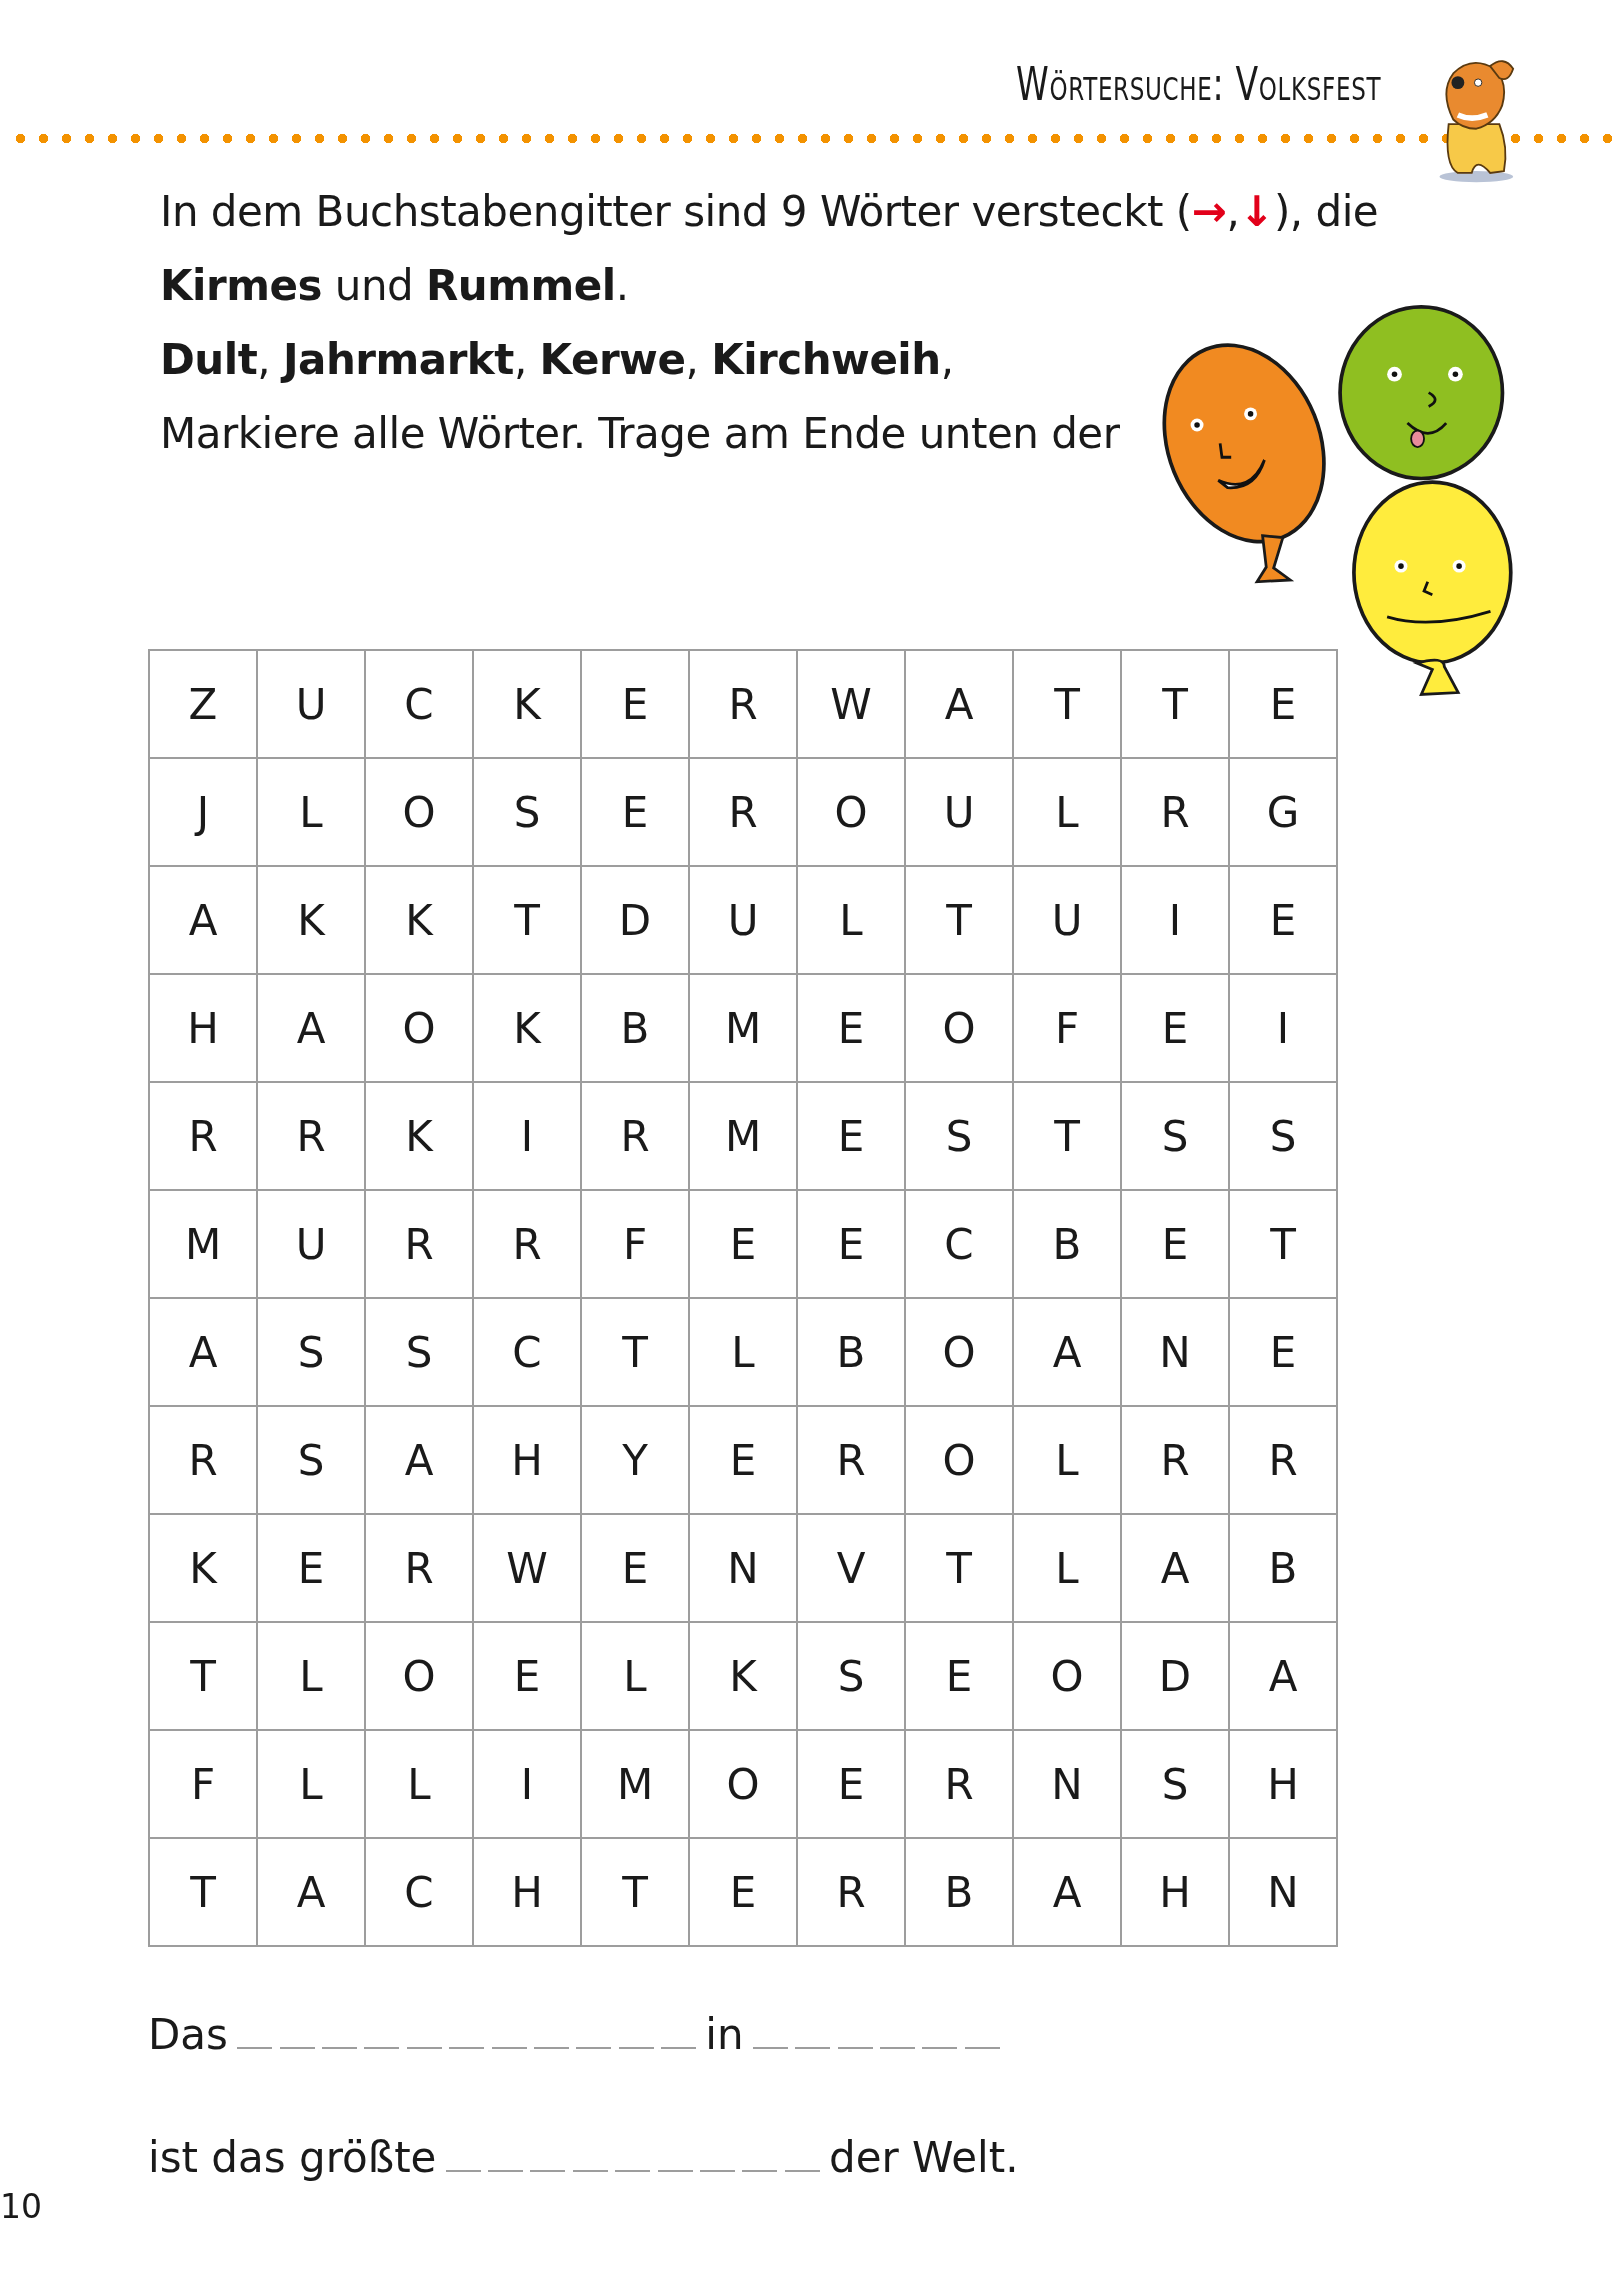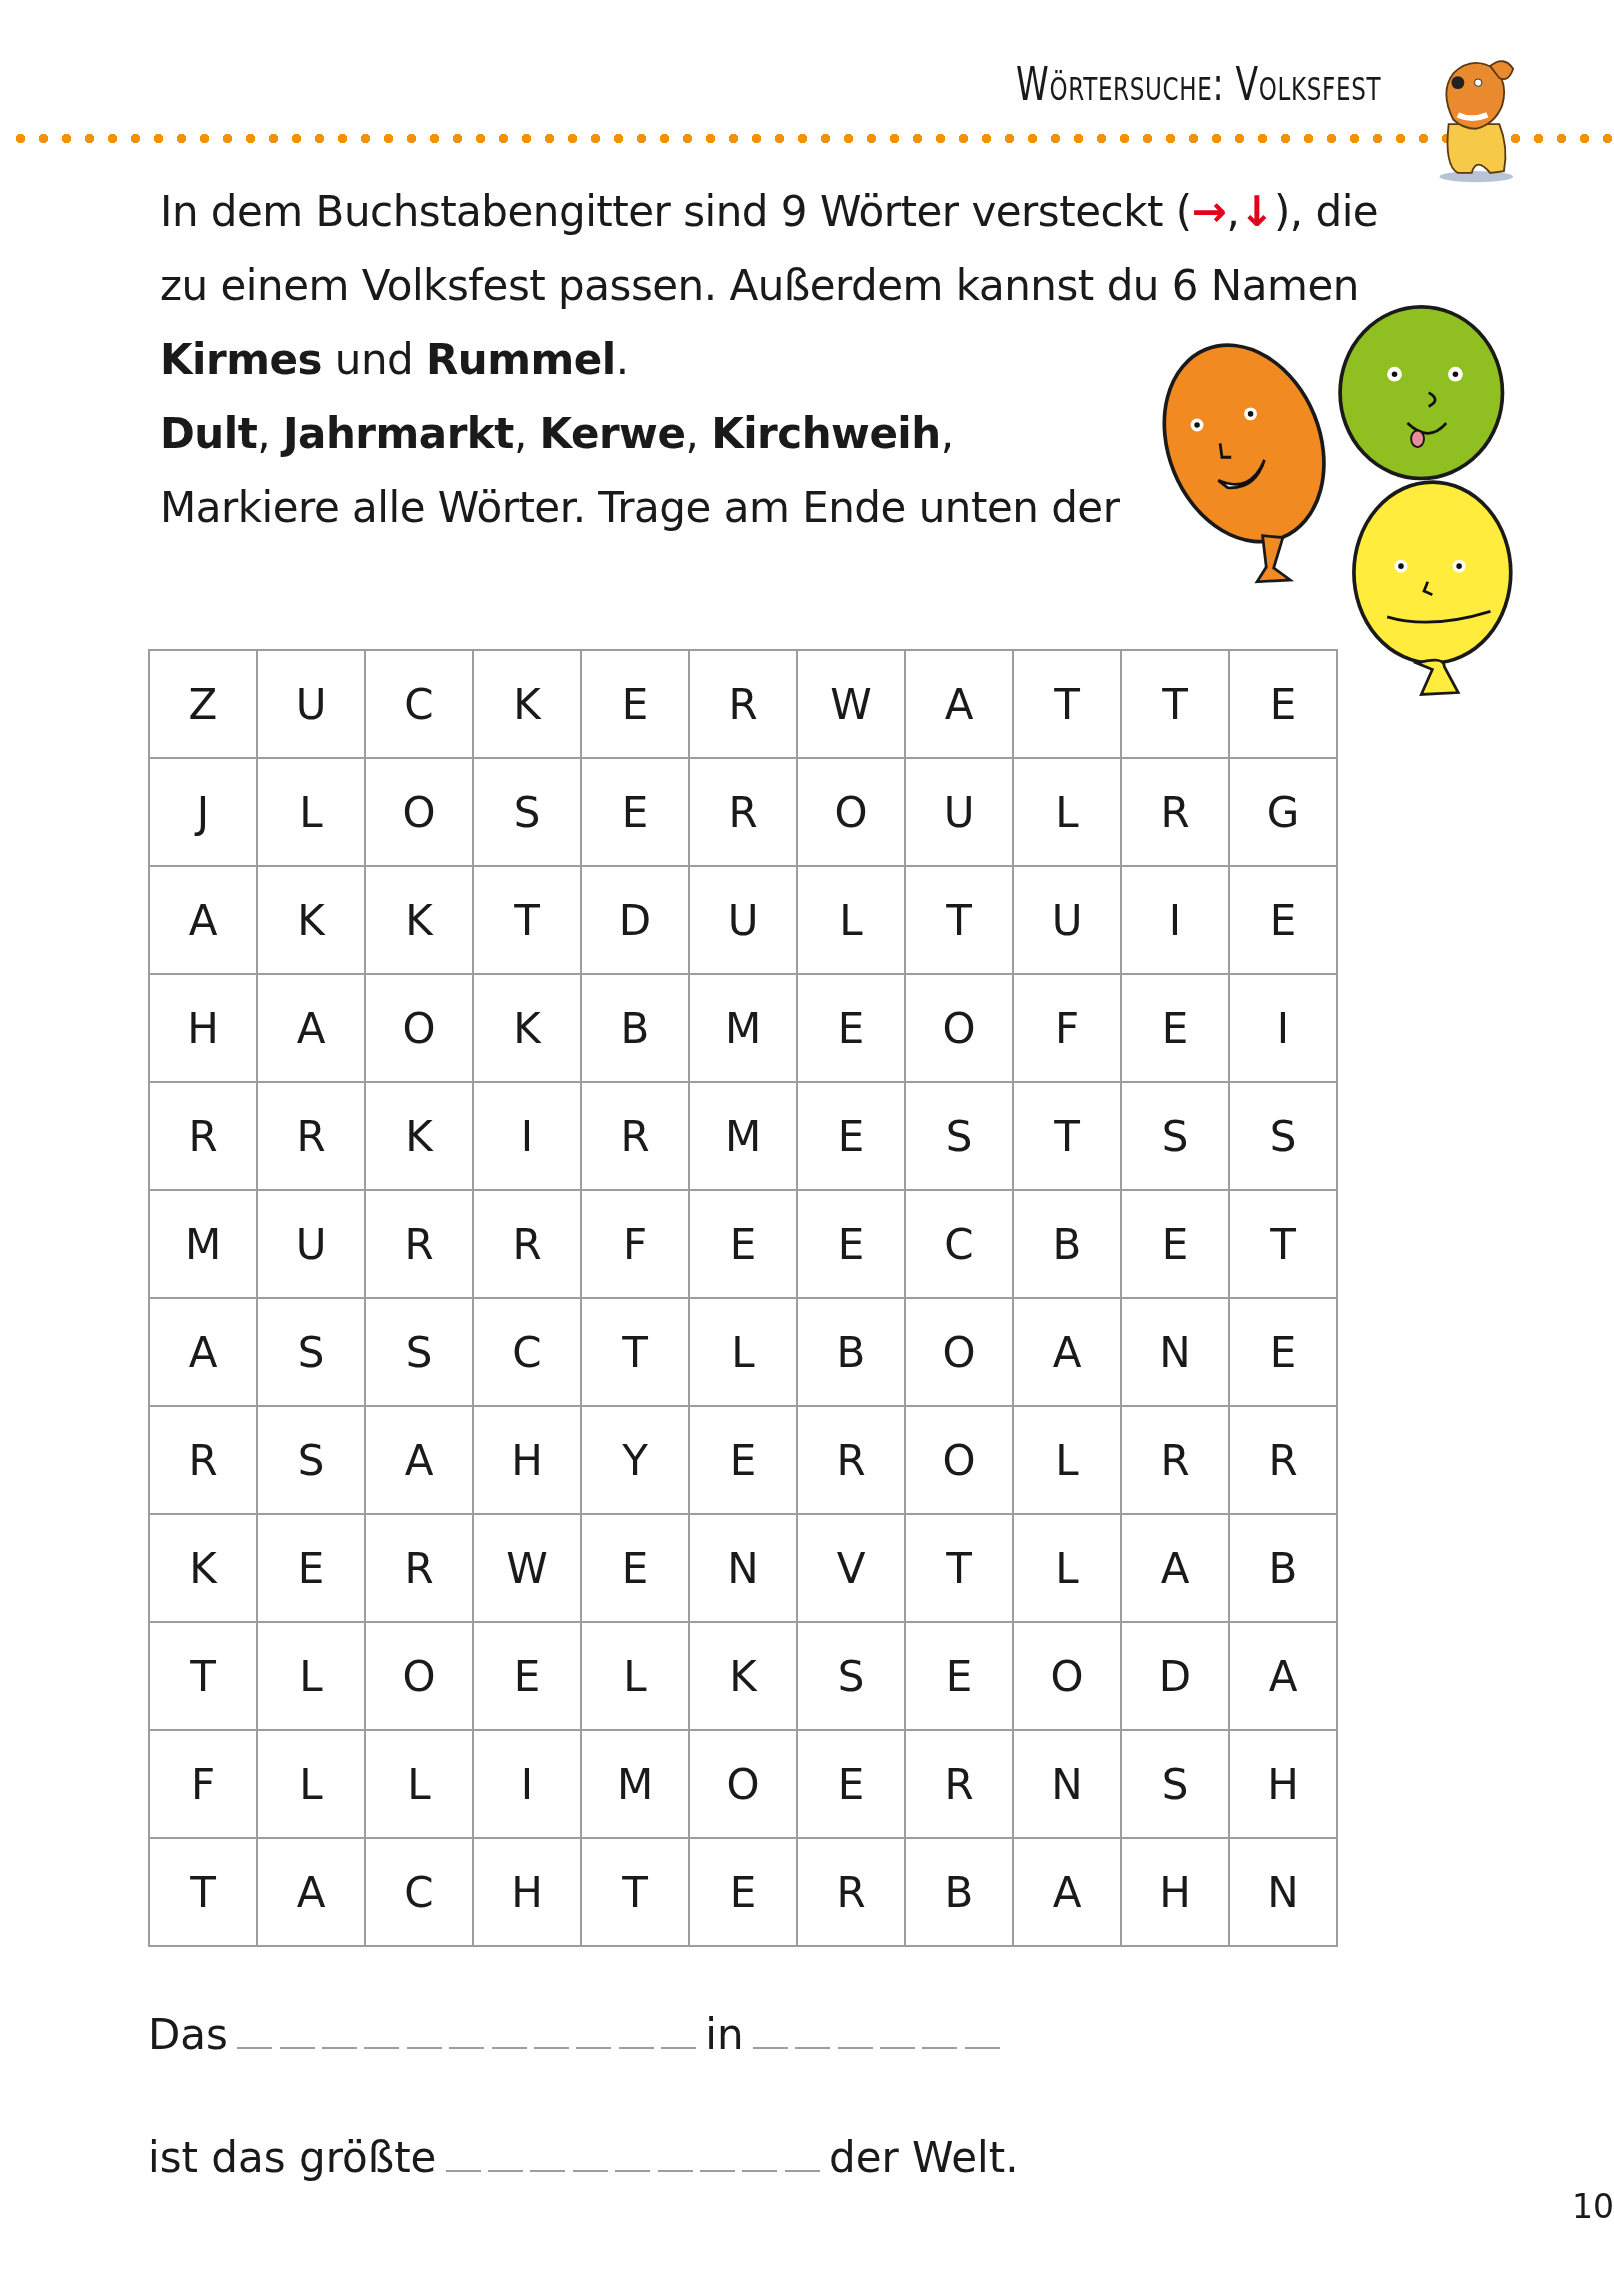--- a/index.html
+++ b/index.html
@@ -44,21 +44,21 @@
   .answer {
     position: absolute; left: 148px; font-size: 42px; white-space: nowrap;
     display: flex; align-items: baseline; text-align: center;
   }
   .answer .blanks { display: inline-flex; gap: 7.4px; margin: 0 9.2px; }
   .answer .blank { display: inline-block; width: 35px; border-bottom: 2.8px solid #9d9d9d; height: 0.9px; }
   .answer1 { top: 2010px; }
   .answer2 { top: 2093px; margin-top: 40px; }
 
   .page-number {
-    position: absolute; top: 2187px; left: 0; width: 1614px; text-align: right;
+    position: absolute; top: 2187px; left: 0; width: 1614px; text-align: left;
     font-size: 33px;
   }
 </style>
 </head>
 <body>
 
 <div class="title">Wörtersuche: Volksfest</div>
 <div class="dots"></div>
 
 <svg class="mascot" viewBox="0 0 115 140">
@@ -68,21 +68,20 @@
   <path d="M75 12 Q90 0 100 15 Q95 30 85 25 Z" fill="#e98a2f" stroke="#5a3a10" stroke-width="2"></path>
   <circle cx="40" cy="30" r="7" fill="#222"></circle>
   <circle cx="62" cy="30" r="4" fill="#fff" stroke="#222"></circle>
   <path d="M40 65 Q55 72 72 65" stroke="#fff" stroke-width="6" fill="none"></path>
 </svg>
 
 <div class="intro">
   <p>
     <span>In dem Buchstabengitter sind 9 Wörter versteckt (</span><span class="arrow">→</span><span>,</span><span class="arrow">↓</span><span>), die</span>
   </p>
-  <p>zu einem Volksfest passen. Außerdem kannst du 6 Namen</p>
   <p>
     <b>Kirmes</b><span style="white-space:pre"> und </span><b>Rummel</b><span>.</span>
   </p>
   <p>
     <b>Dult</b><span>,</span>
     <b>Jahrmarkt</b><span>,</span>
     <b>Kerwe</b><span>,</span>
     <b>Kirchweih</b><span>,</span>
   </p>
   <p>Markiere alle Wörter. Trage am Ende unten der</p>

